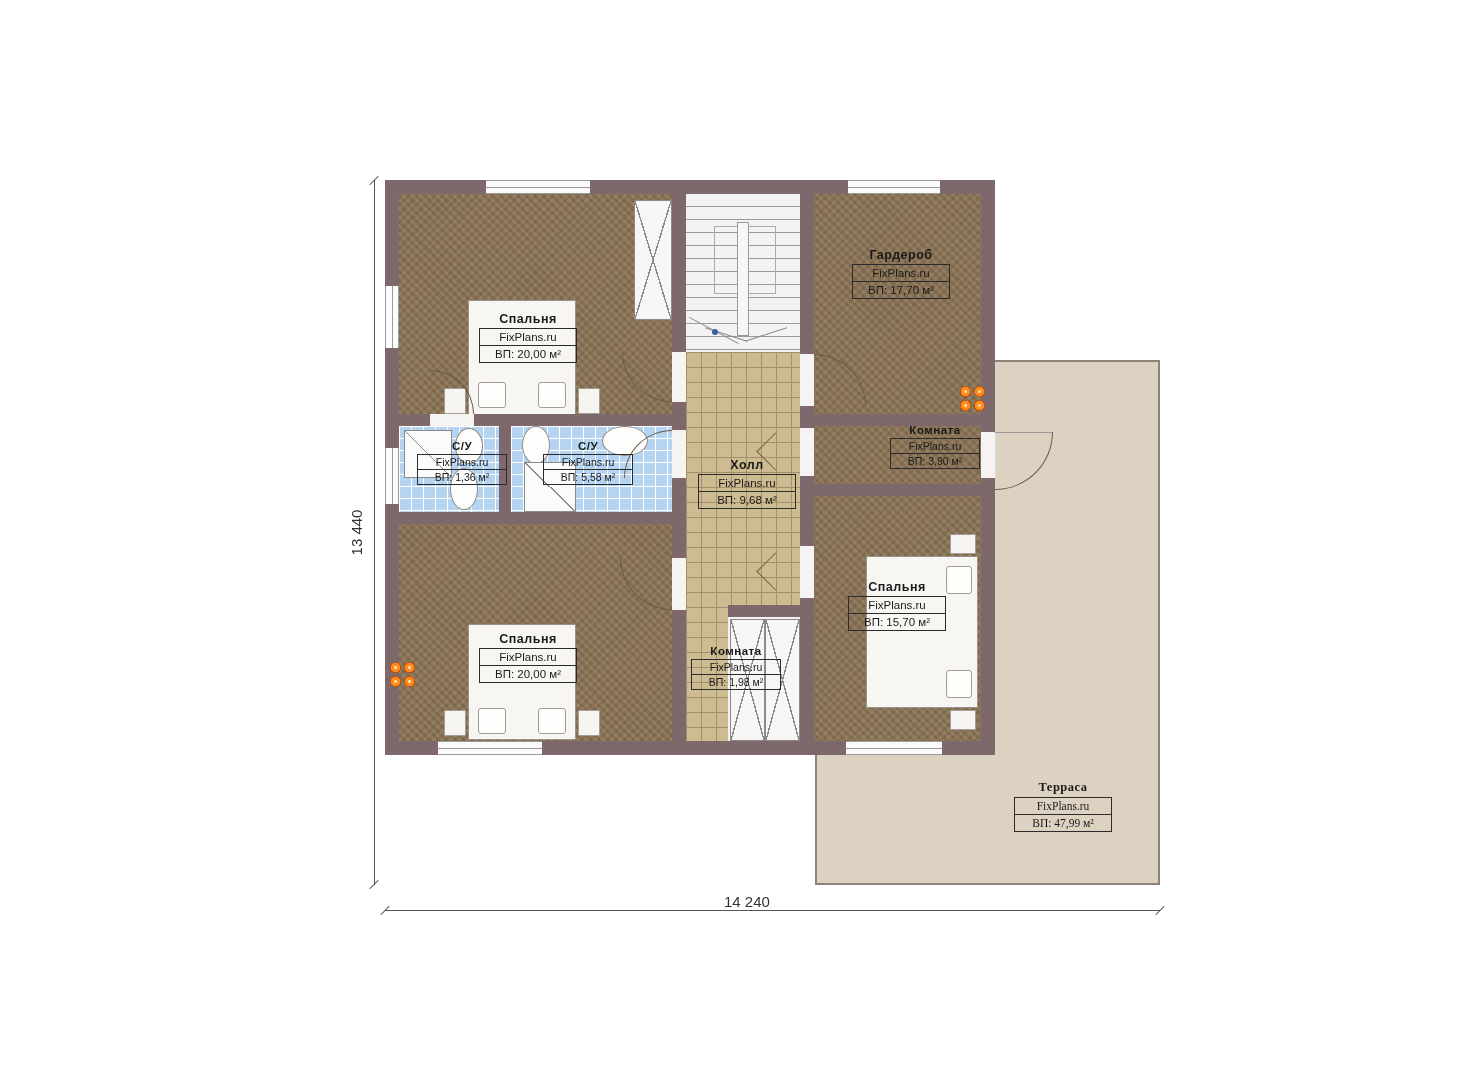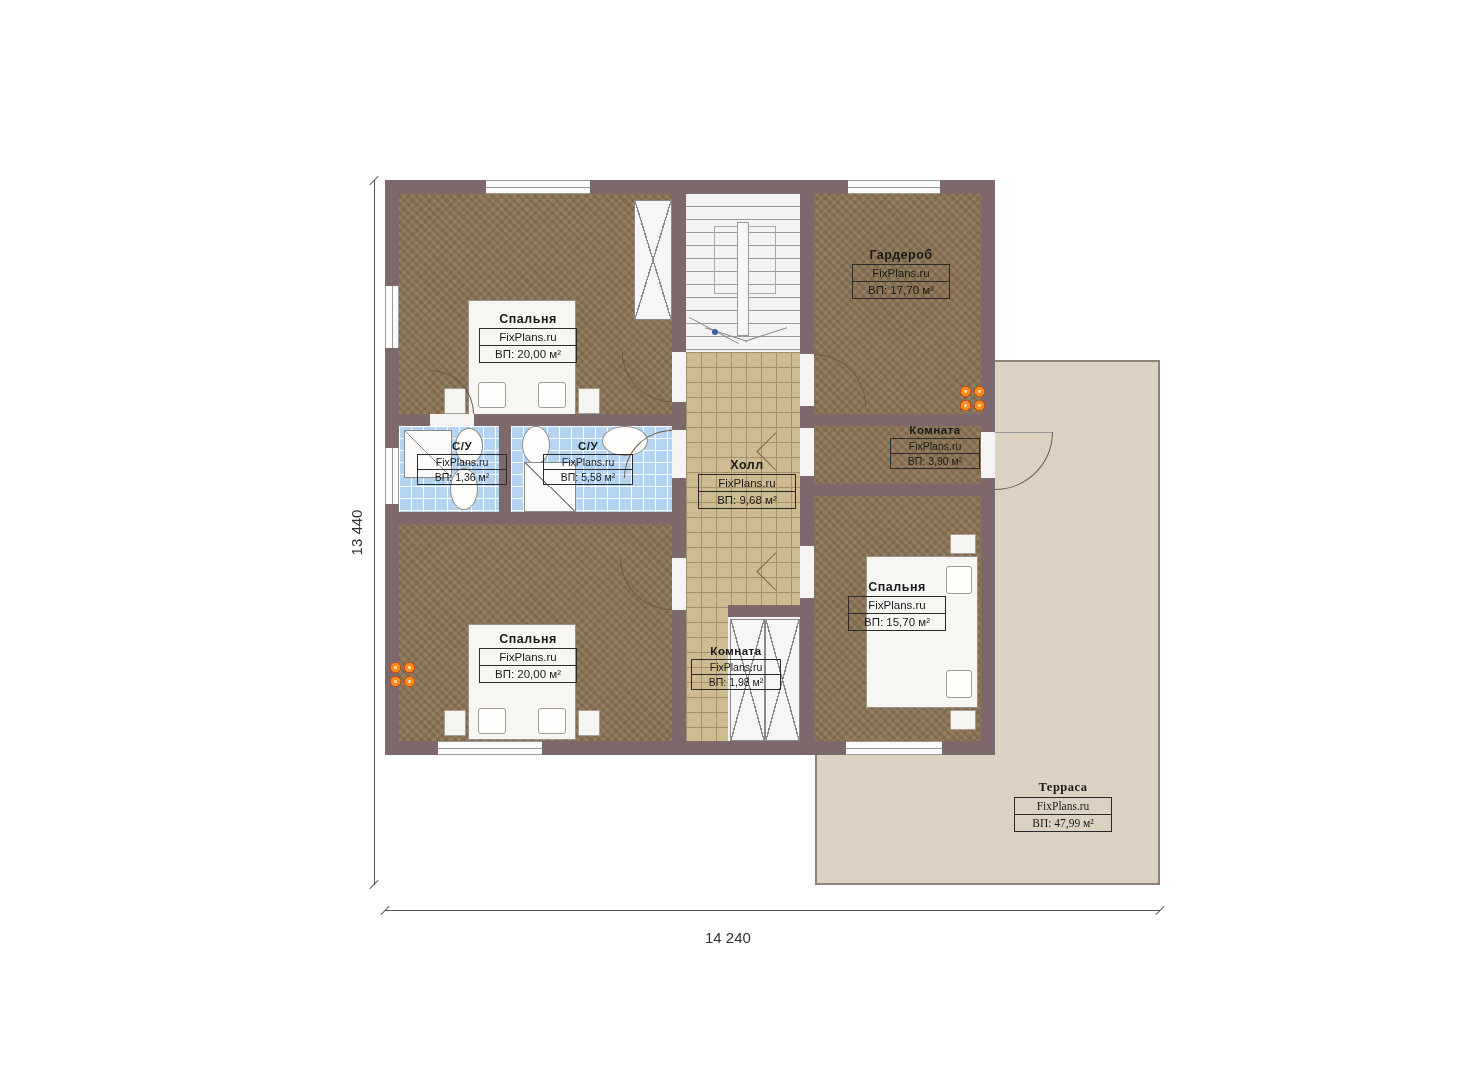--- a/index.html
+++ b/index.html
@@ -245,15 +245,15 @@
   </div>
 
   <div class="dimline" style="left:374px;top:180px;width:1px;height:705px;"></div>
   <div class="tick" style="left:368px;top:180px;transform:rotate(-45deg);"></div>
   <div class="tick" style="left:368px;top:884px;transform:rotate(-45deg);"></div>
   <div class="dimtext vtext" style="left:330px;top:524px;">13 440</div>
 
   <div class="dimline" style="left:385px;top:910px;width:775px;height:1px;"></div>
   <div class="tick" style="left:379px;top:910px;transform:rotate(-45deg);"></div>
   <div class="tick" style="left:1154px;top:910px;transform:rotate(-45deg);"></div>
-  <div class="dimtext" style="left:701px;top:893px;margin-top:36px;">14 240</div>
+  <div class="dimtext" style="left:720px;top:893px;">14 240</div>
 
 </div>
 
 </body></html>

